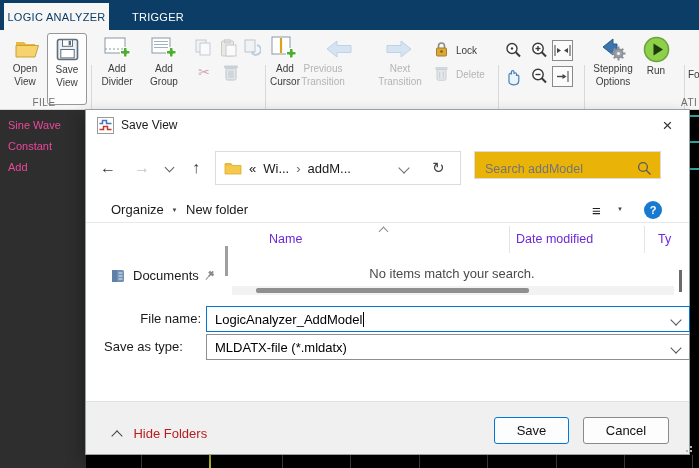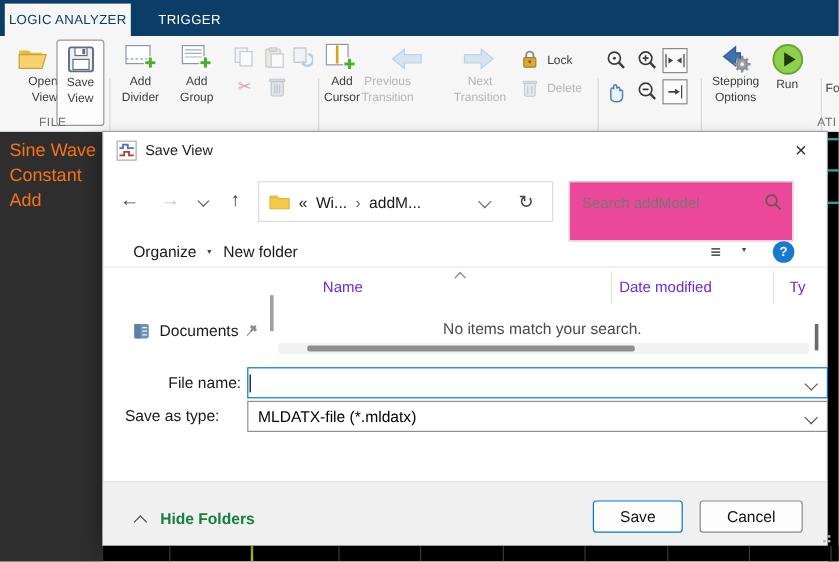--- a/index.html
+++ b/index.html
@@ -18,41 +18,41 @@
   .toolbar{left:0;top:30px;width:699px;height:80px;background:#f6f6f6;border-bottom:1px solid #d8d8d8;}
   .vsep{width:1px;background:#d9d9d9;top:35px;height:70px;}
   .btnlabel{font-size:10px;line-height:13px;color:#3c3c3c;text-align:center;}
   .btnlabel.dis{color:#b4b4b4;}
   .grouplabel{font-size:10px;color:#6f6f6f;letter-spacing:.5px;text-align:center;}
   .iconbtn{display:flex;align-items:center;justify-content:center;}
   .selbtn{border:1px solid #989898;border-radius:3px;background:#fdfdfd;}
   .boxicon{border:1px solid #8a8a8a;background:#fbfbfb;display:flex;align-items:center;justify-content:center;}
   
   .sigpanel{left:0;top:110px;width:86px;height:345px;background:#2e2e2e;}
-  .signame{color:#f97316;font-size:15px;line-height:21px;padding-left:8px;white-space:nowrap;}
+  .signame{color:#ec4899;font-size:11px;line-height:21px;padding-left:8px;white-space:nowrap;}
   .bstrip{left:0;top:455px;width:699px;height:13px;background:#000;}
   .bstrip-left{left:0;top:0;width:86px;height:13px;background:#2e2e2e;}
   .tick{top:0;width:1px;height:13px;background:#3f3f3f;}
   .ycursor{top:0;width:2px;height:13px;background:#b9bd1e;}
   .rstrip{left:690px;top:110px;width:9px;height:358px;background:#000;}
   .trace{left:0;width:9px;height:2px;background:#2aa8a1;}
   
   .dialog{left:85px;top:109px;width:605px;height:346px;background:#fff;border:1px solid #98a0a8;
     box-shadow:-4px 6px 14px rgba(0,0,0,.28);}
   .dlg-title{left:35px;top:8px;font-size:12px;color:#1a1a1a;}
   .dlg-close{left:560px;top:0px;width:43px;height:31px;display:flex;align-items:center;justify-content:center;
     font-size:17px;color:#333;}
   .navglyph{font-size:16px;color:#3c3c3c;}
   .navglyph.dis{color:#c3c3c3;}
   .chev{display:inline-block;width:7px;height:7px;border-right:1.6px solid #5f5f5f;border-bottom:1.6px solid #5f5f5f;}
   .chev.down{transform:rotate(45deg);}
   .chev.up{transform:rotate(-135deg);}
   .addrbox{left:129px;top:41px;width:246px;height:34px;border:1px solid #dcdcdc;background:#fff;
     display:flex;align-items:center;font-size:13px;color:#1a1a1a;}
-  .searchbox{left:388px;top:41px;width:187px;height:50px;border:1px solid #dcdcdc;background:#ec4899;}
+  .searchbox{left:388px;top:41px;width:187px;height:28px;border:1px solid #dcdcdc;background:#eab308;}
   .searchbox input{border:0;outline:0;width:150px;height:30px;margin:1px 0 0 8px;font-size:12.5px;
     font-family:inherit;color:#333;background:transparent;}
   .searchbox input::placeholder{color:#757575;}
   .cmdtext{font-size:13px;color:#1a1a1a;}
   .helpcirc{width:18px;height:18px;border-radius:50%;background:#1879d0;color:#fff;font-size:11px;font-weight:bold;
     display:flex;align-items:center;justify-content:center;}
   .hsep{left:0;top:112px;width:603px;height:1px;background:#e8e8e8;}
   .colhead{font-size:12.5px;color:#6d28d9;}
   .colsep{top:116px;width:1px;height:27px;background:#e4e4e4;}
   .placelabel{font-size:13px;color:#1a1a1a;}
@@ -80,21 +80,21 @@
 <div class="ab toolbar">
 
   <div class="ab iconbtn" style="left:14px;top:7px;width:26px;height:24px;">
     <span>
       <svg width="25" height="20" viewBox="0 0 25 20">
         <path d="M1 3h8l2 2h9v3H1z" fill="#e8b93e"></path>
         <path d="M1 6.5h22.5L20 18H1z" fill="#f7d370" stroke="#c8a138" stroke-width="1"></path>
       </svg>
     </span>
   </div>
-  <div class="ab btnlabel" style="left:2px;top:32px;width:46px;text-align:right;">Open View</div>
+  <div class="ab btnlabel" style="left:2px;top:32px;width:46px;">Open View</div>
 
   <div class="ab selbtn" style="left:47px;top:3px;width:40px;height:72px;">
     <span class="ab" style="left:8px;top:4px;">
       <svg width="23" height="23" viewBox="0 0 23 23">
         <rect x="1.5" y="1.5" width="20" height="20" rx="2" fill="#eef1f4" stroke="#5f6e7d" stroke-width="1.6"></rect>
         <rect x="6.5" y="1.8" width="10" height="6.5" fill="#fff" stroke="#5f6e7d" stroke-width="1"></rect>
         <rect x="12.6" y="2.8" width="2.4" height="4.4" fill="#5f6e7d"></rect>
         <rect x="4.8" y="11.5" width="13.4" height="8.4" fill="#fff" stroke="#5f6e7d" stroke-width="1"></rect>
       </svg>
     </span>
@@ -426,34 +426,35 @@
 
   <div class="ab emptymsg" style="left:146px;top:156px;width:440px;">No items match your search.</div>
 
   <div class="ab" style="left:146px;top:176px;width:442px;height:9px;background:#f2f2f2;">
     <div style="position:absolute;left:24px;top:2px;width:273px;height:5px;background:#8f8f8f;border-radius:2px;"></div>
   </div>
   <div class="ab" style="left:593px;top:160px;width:3px;height:22px;background:#6b6b6b;"></div>
 
   <div class="ab fieldlabel" style="left:0;top:201px;width:115px;">File name:</div>
   <div class="ab filefield" style="left:120px;top:196px;width:484px;height:26px;">
+    <span style="margin-left:8px;">LogicAnalyzer_AddModel</span>
     <span class="caret"></span>
     <span class="chev down" style="position:absolute;right:9px;top:9px;border-color:#555;"></span>
   </div>
 
   <div class="ab fieldlabel" style="left:0;top:229px;width:115px;text-align:center;">Save as type:</div>
   <div class="ab combofield" style="left:120px;top:224px;width:484px;height:26px;">
     <span style="margin-left:8px;">MLDATX-file (*.mldatx)</span>
     <span class="chev down" style="position:absolute;right:9px;top:9px;border-color:#555;"></span>
   </div>
 
   <div class="ab dlg-footer">
     <div style="position:absolute;left:27px;top:22px;">
       <span class="chev up" style="border-color:#444;vertical-align:-2px;margin-right:8px;"></span>
-      <span style="font-size:13px;color:#15803d;font-weight:bold;">Hide Folders</span>
+      <span style="font-size:13px;color:#b91c1c;">Hide Folders</span>
     </div>
     <div class="wbtn normal ab" style="left:497px;top:15px;width:86px;height:27px;">Cancel</div>
     <div class="wbtn primary ab" style="left:408px;top:15px;width:75px;height:27px;">Save</div>
     <div class="ab" style="left:598px;top:44px;width:10px;height:10px;">
       <span class="gripdot" style="left:6px;top:0;"></span>
       <span class="gripdot" style="left:6px;top:4px;"></span>
       <span class="gripdot" style="left:2px;top:4px;"></span>
     </div>
   </div>
 </div>

